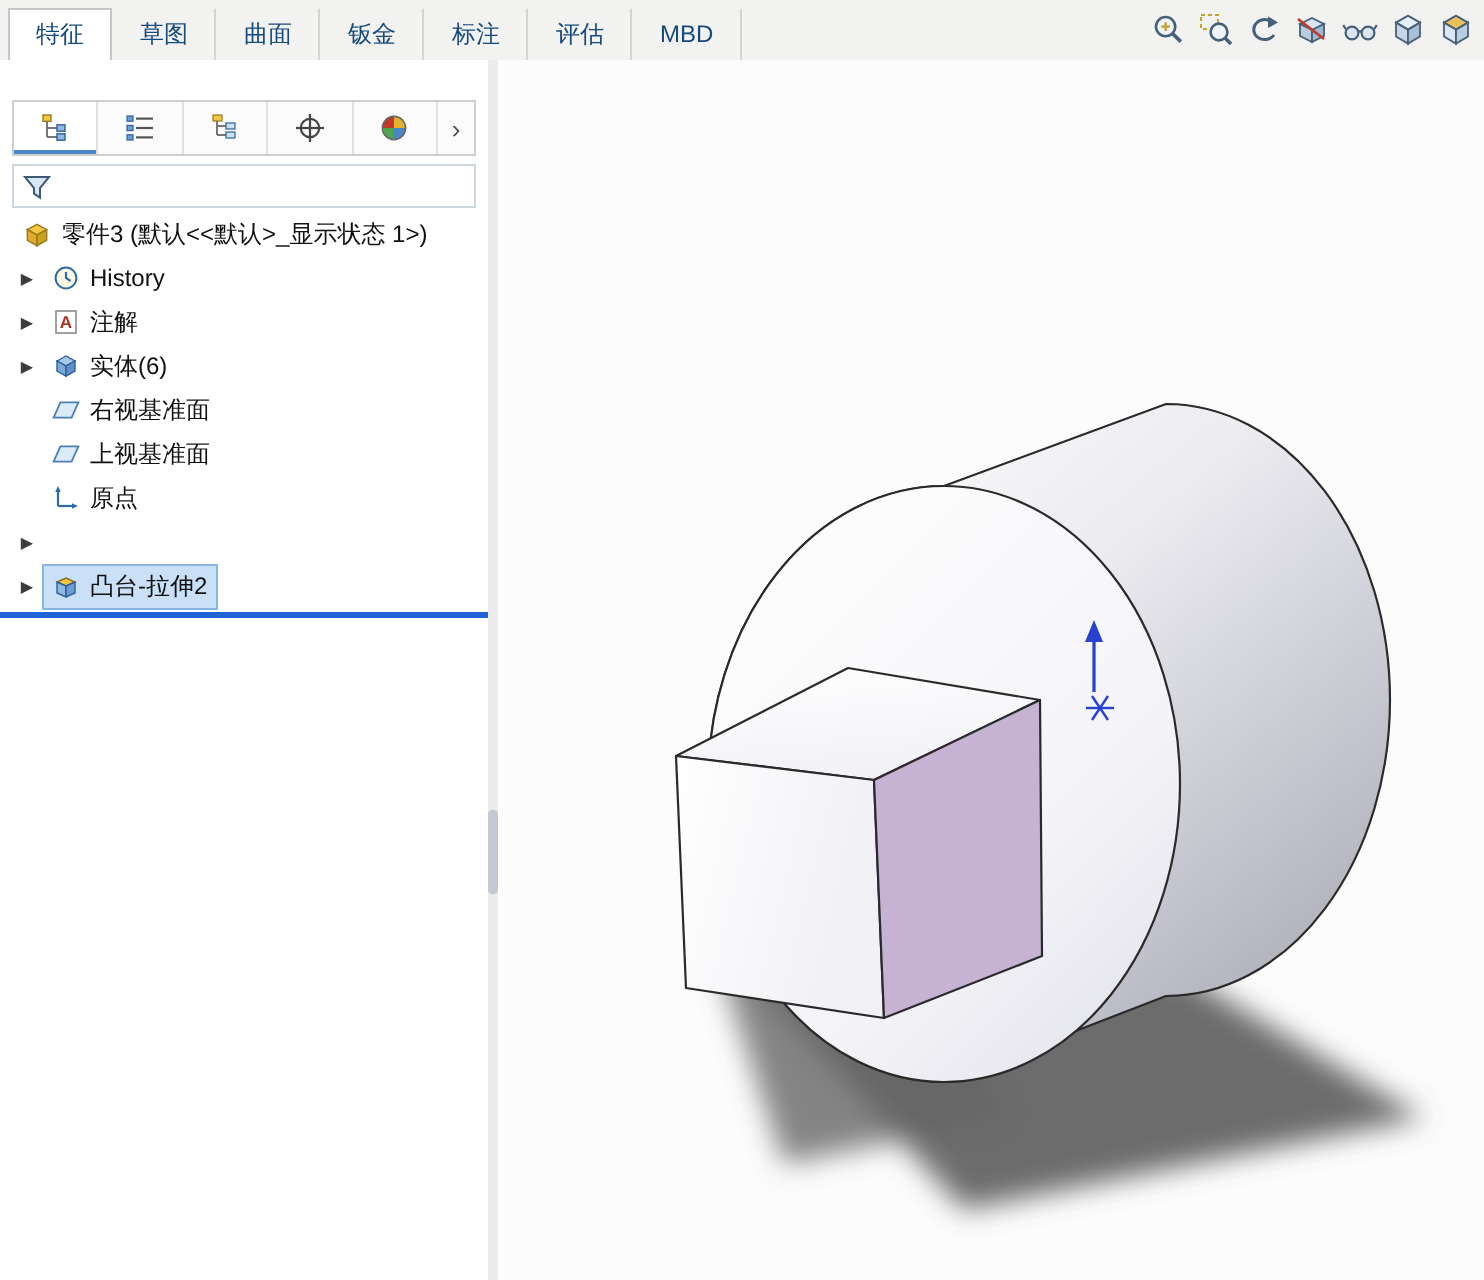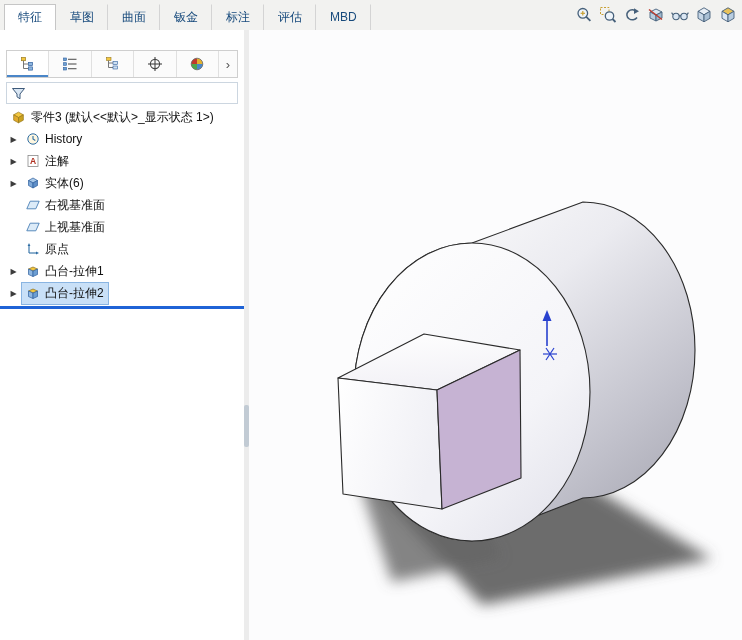--- a/index.html
+++ b/index.html
@@ -259,28 +259,20 @@
             <polygon points="3,1 1.6,4 4.4,4" fill="#2e6da4"></polygon>
             <line x1="3" y1="11" x2="11" y2="11" stroke="#2e6da4" stroke-width="1.1"></line>
             <polygon points="13,11 10,9.6 10,12.4" fill="#2e6da4"></polygon>
           </svg>
           <span class="tlabel">原点</span>
         </span>
       </div>
 
       <div class="trow">
         <span class="arr">▶</span>
-        <span class="chip">
-          <svg width="14" height="14" viewBox="0 0 14 14">
-            <polygon points="2.5,5 7,3 11.5,5 7,7" fill="#f3c73f" stroke="#8a6d1f" stroke-width="0.7"></polygon>
-            <polygon points="2.5,5 7,7 7,12.5 2.5,10.5" fill="#8fb7e0" stroke="#2e5f9e" stroke-width="0.7"></polygon>
-            <polygon points="11.5,5 7,7 7,12.5 11.5,10.5" fill="#6c9ed2" stroke="#2e5f9e" stroke-width="0.7"></polygon>
-          </svg>
-          <span class="tlabel">凸台-拉伸1</span>
-        </span>
       </div>
 
       <div class="trow selected">
         <span class="arr">▶</span>
         <span class="chip">
           <svg width="14" height="14" viewBox="0 0 14 14">
             <polygon points="2.5,5 7,3 11.5,5 7,7" fill="#f3c73f" stroke="#8a6d1f" stroke-width="0.7"></polygon>
             <polygon points="2.5,5 7,7 7,12.5 2.5,10.5" fill="#8fb7e0" stroke="#2e5f9e" stroke-width="0.7"></polygon>
             <polygon points="11.5,5 7,7 7,12.5 11.5,10.5" fill="#6c9ed2" stroke="#2e5f9e" stroke-width="0.7"></polygon>
           </svg>

